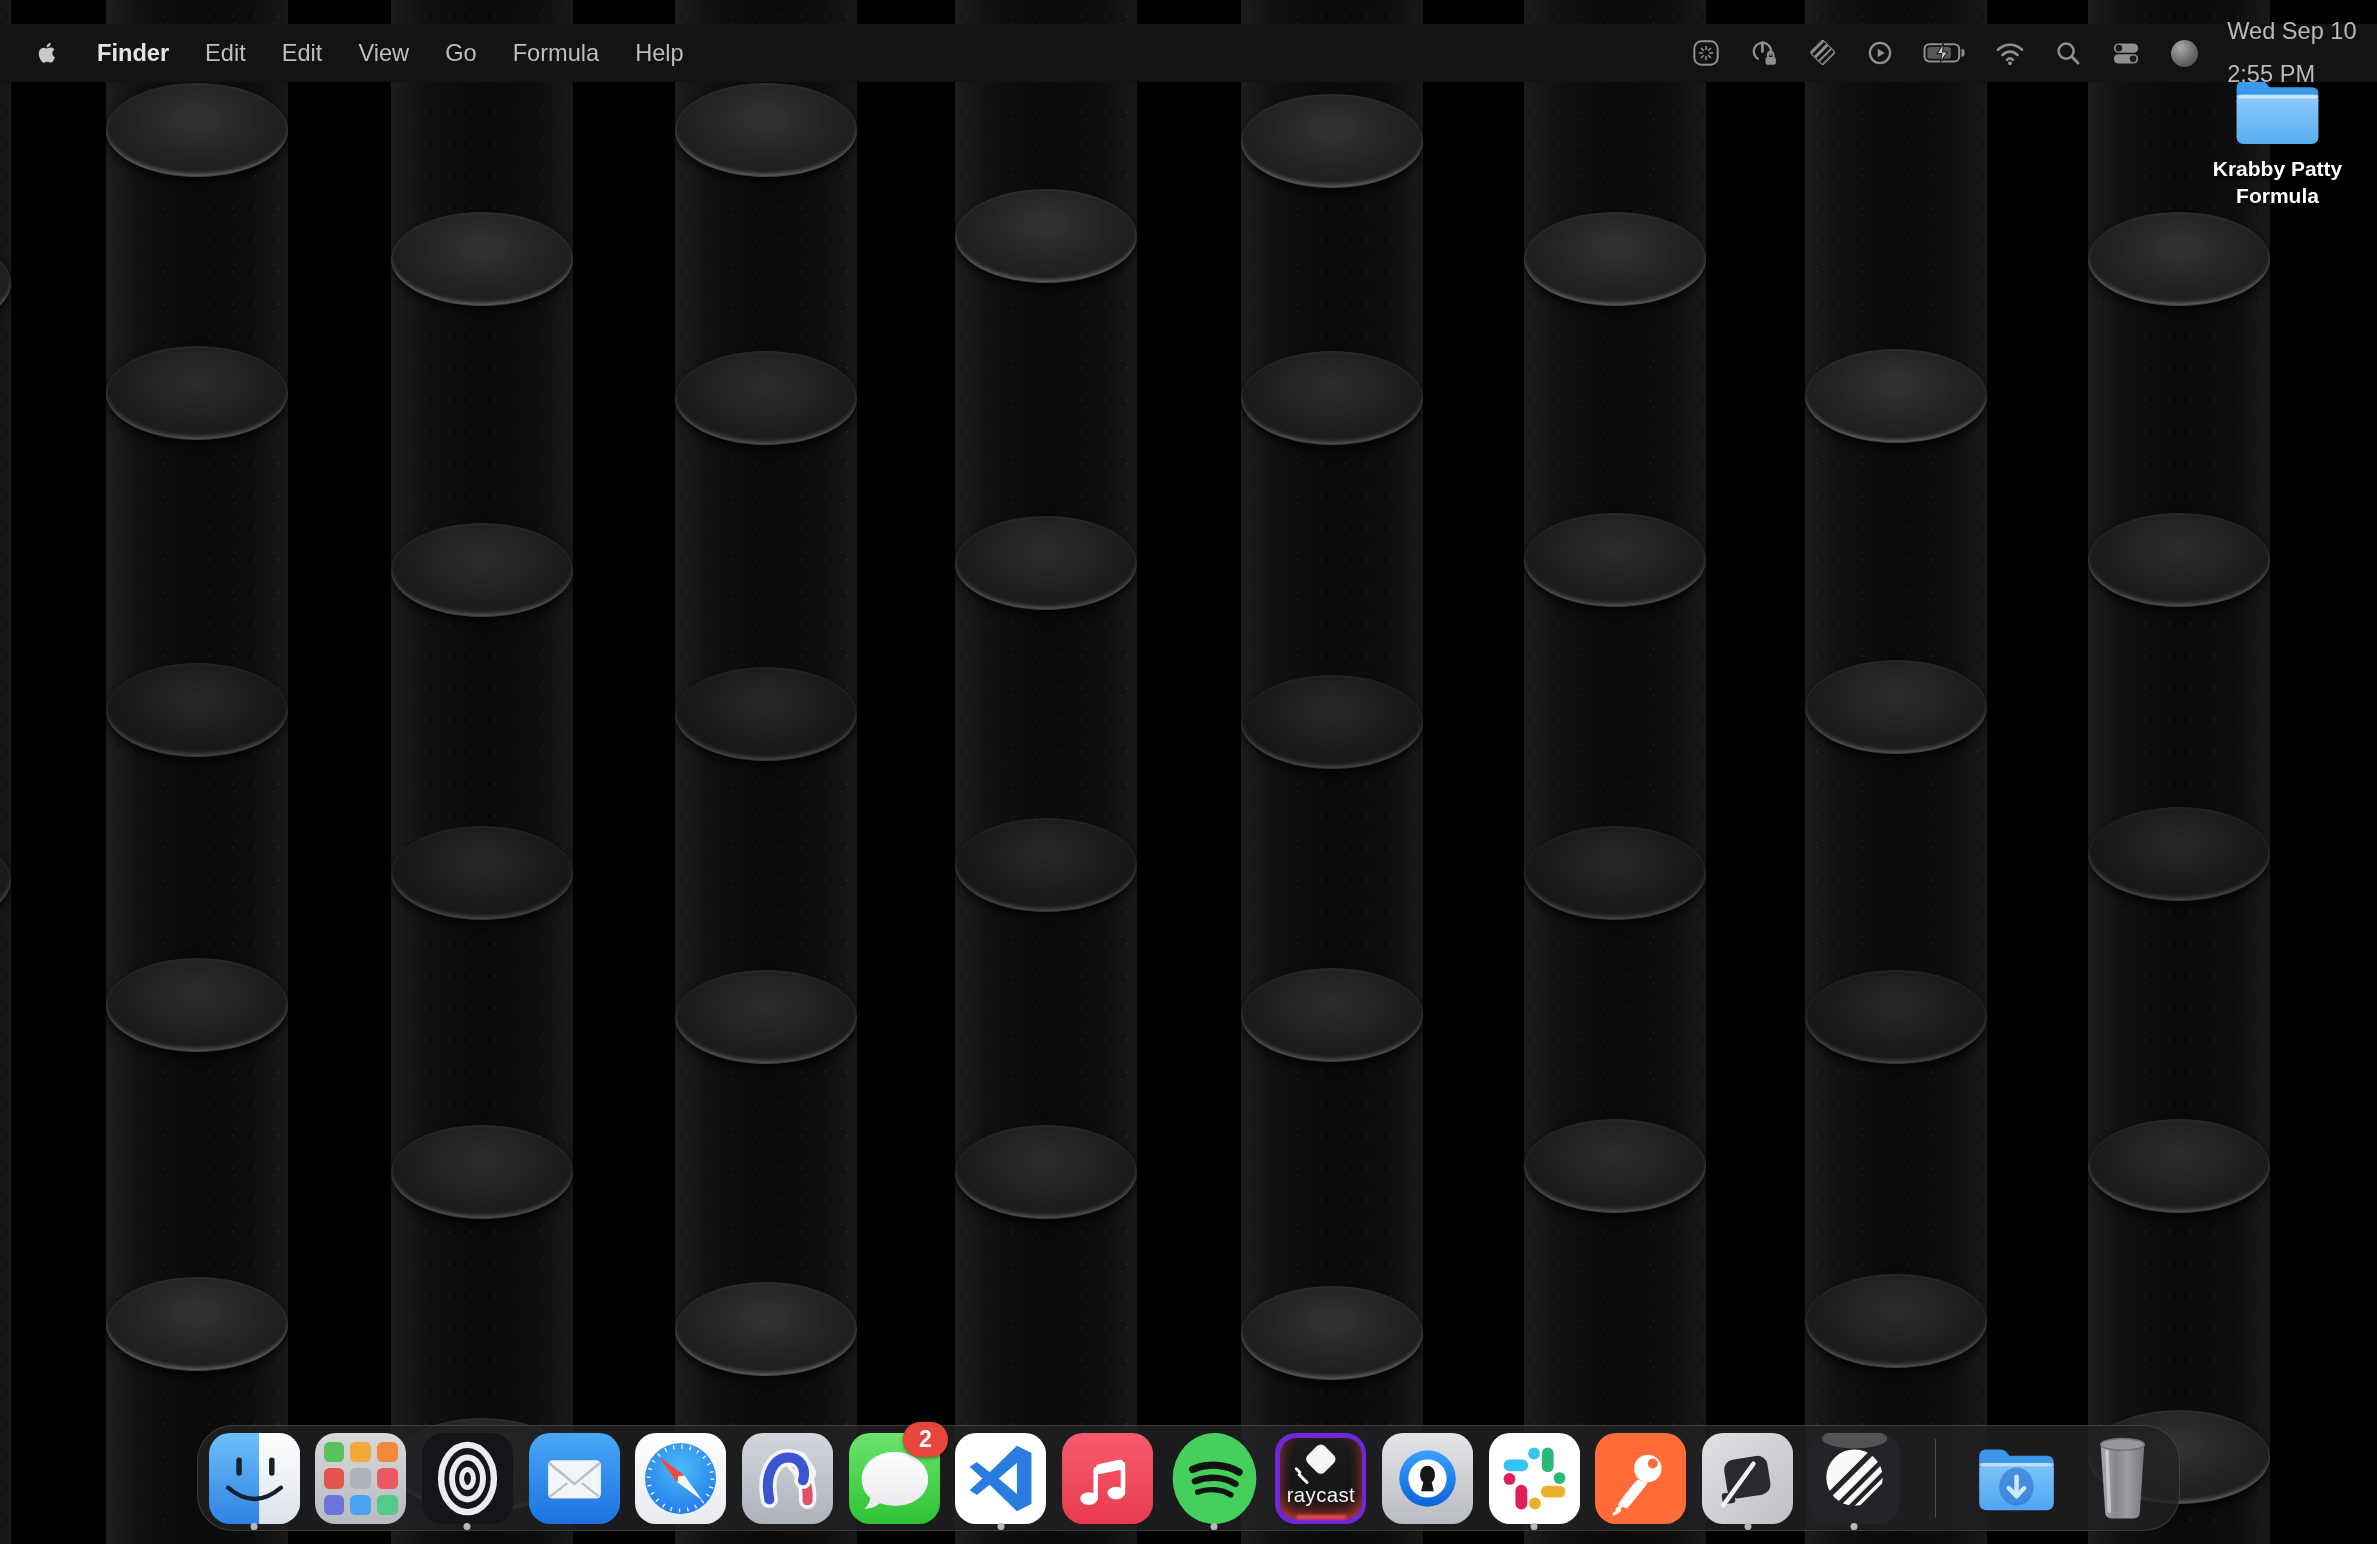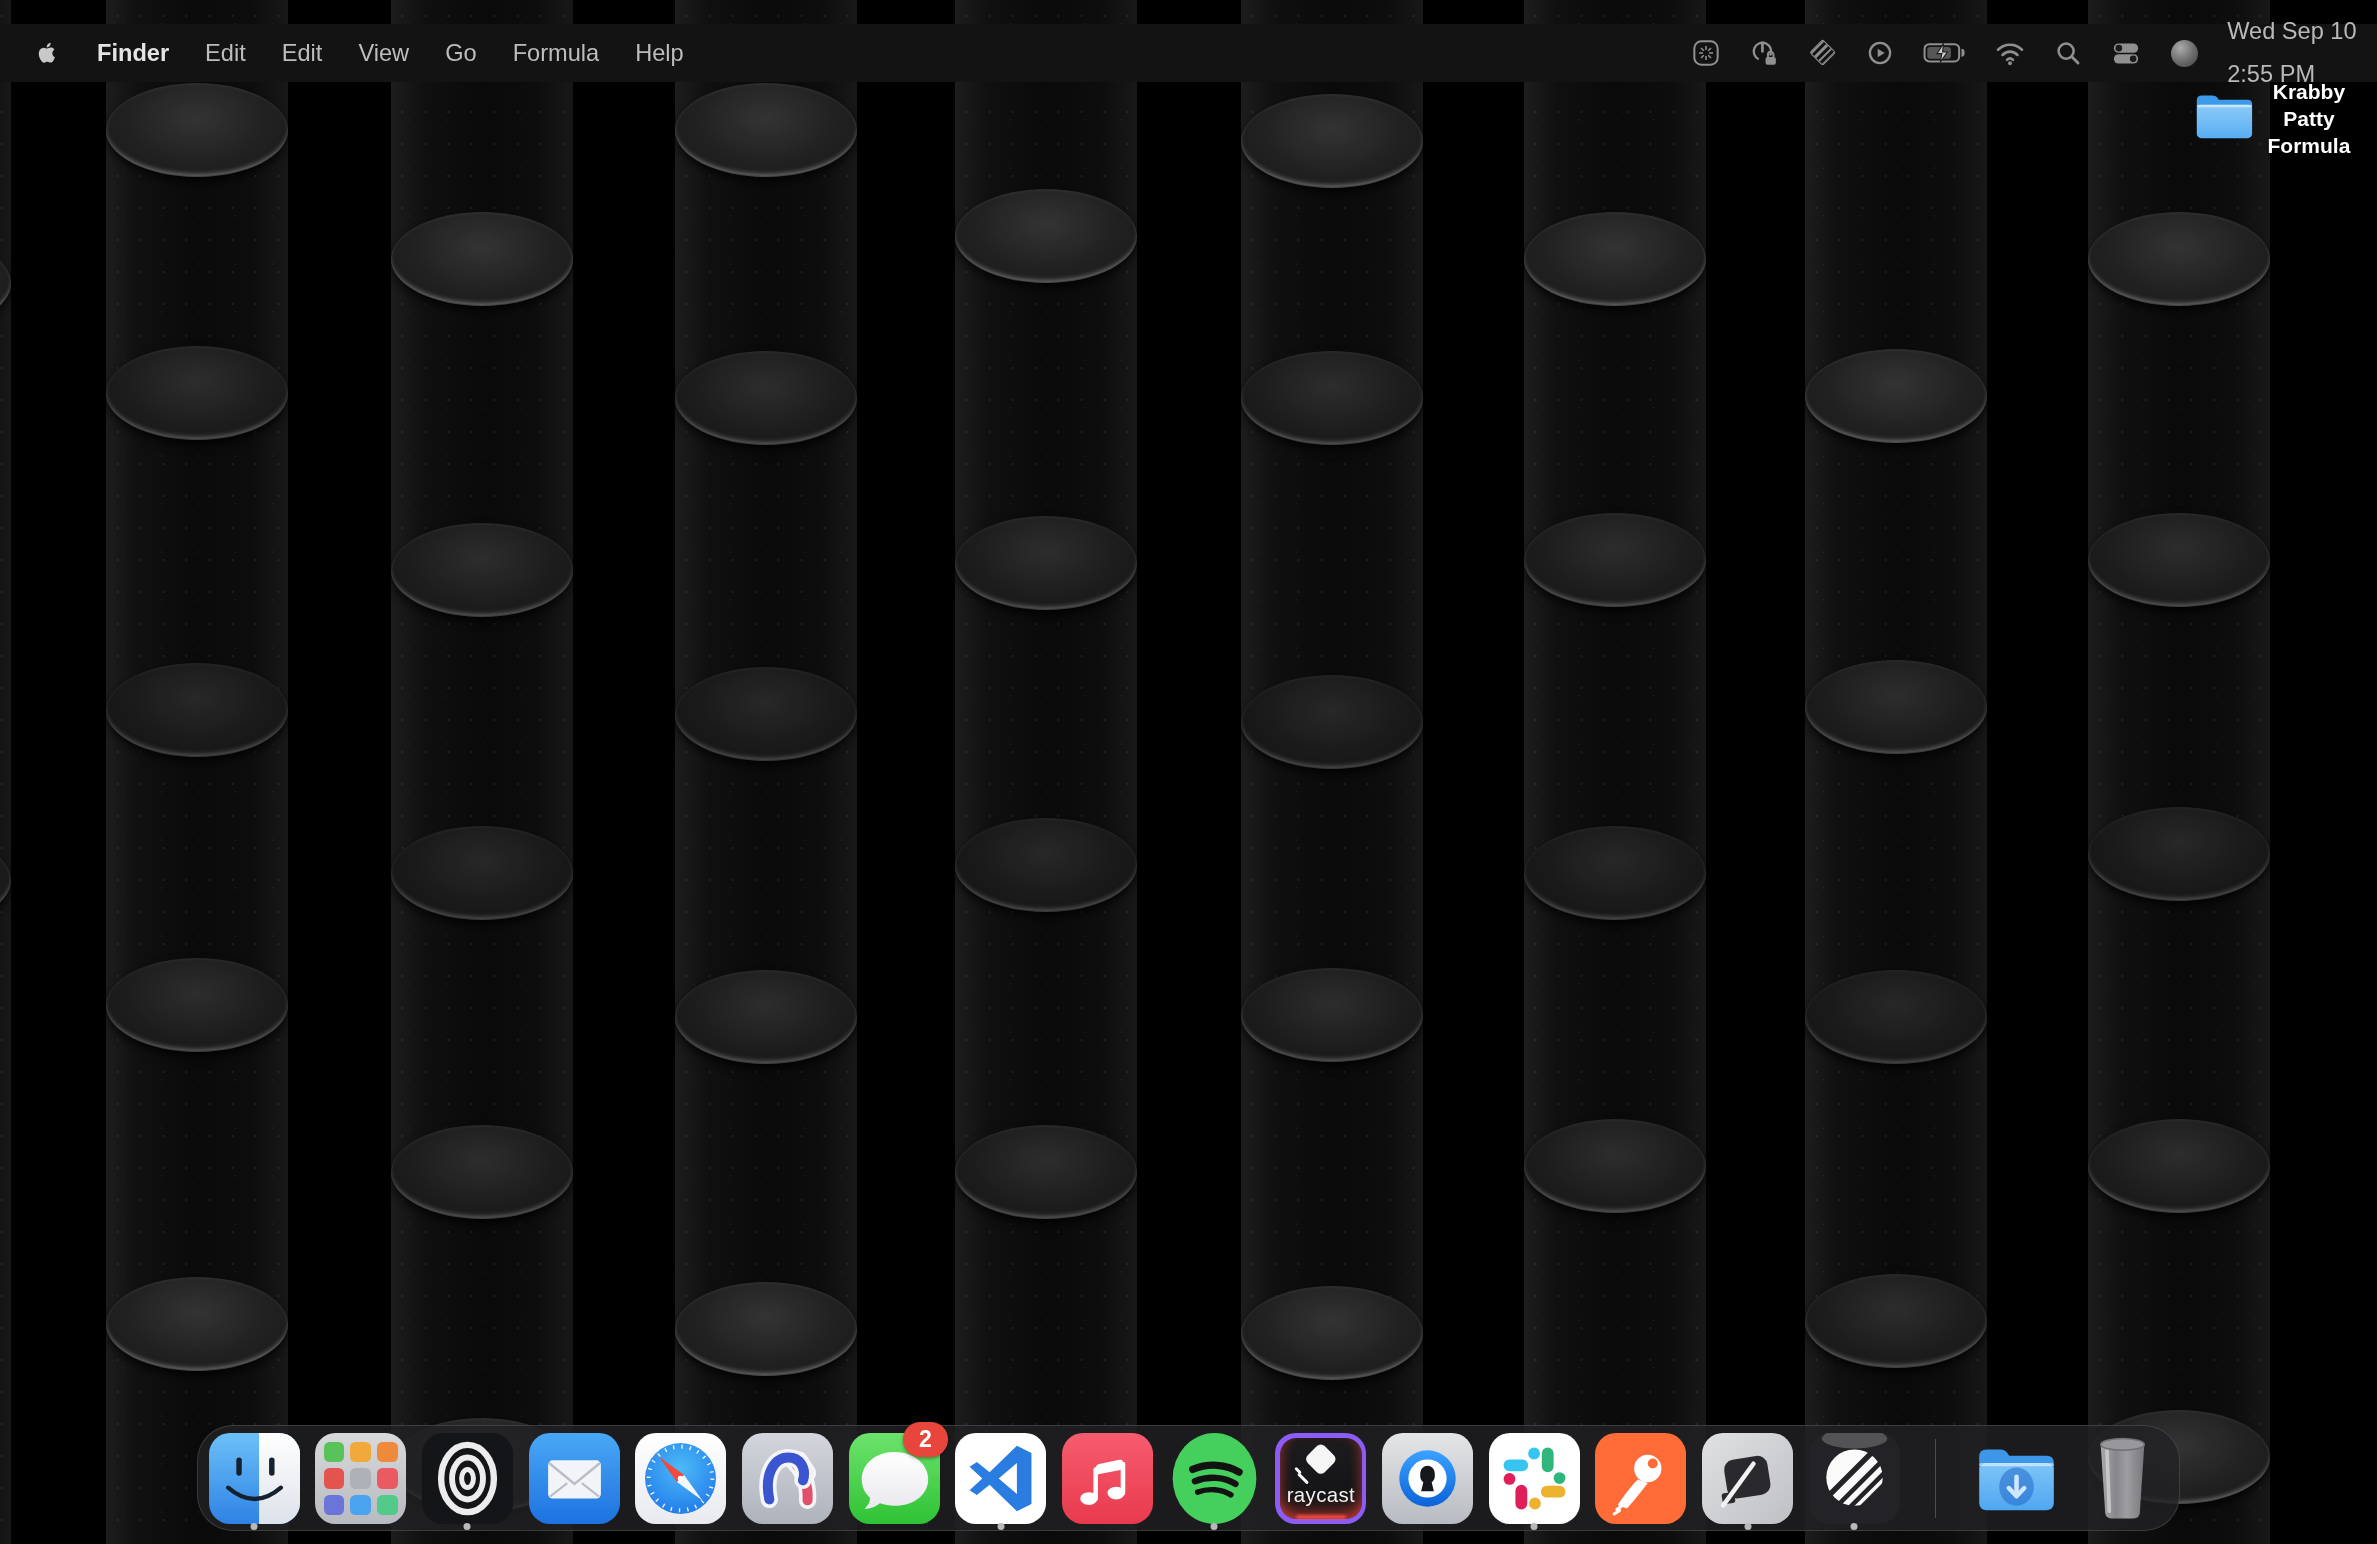--- a/index.html
+++ b/index.html
@@ -42,21 +42,21 @@
   .mb-right{margin-left:auto;display:flex;align-items:center;gap:28px;padding-right:20.4px;}
   .mb-ico{display:flex;align-items:center;justify-content:center;width:30px;height:30px;color:#8f8f8f;}
   .mb-clock{display:flex;gap:15.7px;color:#b9b9b9;white-space:nowrap;flex-direction:column;}
   .cc-sphere{width:27px;height:27px;border-radius:50%;
     background:radial-gradient(circle at 35% 30%, #ababab, #6a6a6a 55%, #414141 100%);}
   .striped-diamond{width:17.3px;height:17.3px;transform:rotate(45deg);
     background:repeating-linear-gradient(90deg,#8f8f8f 0 2.4px,transparent 2.4px 5.5px);
     border:1.6px solid #8f8f8f;border-radius:2.4px;}
   
   #desktop-folder{position:absolute;left:2193px;top:72px;width:169px;z-index:10;
-    display:flex;flex-direction:row;align-items:center;}
+    display:flex;flex-direction:column;align-items:center;}
   .folder-label{margin-top:6.3px;color:#fff;font-weight:700;font-size:21px;line-height:27px;
     text-align:center;text-shadow:0 1.6px 3.9px rgba(0,0,0,0.9);width:157px;}
   
   #dock{
     position:absolute;left:50%;transform:translateX(-50%);bottom:12.6px;height:104px;
     background:rgba(34,34,36,0.80);
     border:0.8px solid rgba(120,120,125,0.35);
     border-radius:36px;
     display:flex;align-items:center;padding:0 11px;gap:15.7px;
     z-index:30;
@@ -68,21 +68,21 @@
     width:7px;height:7px;border-radius:50%;background:#b9b9b9;}
   .dock-item.running .dot{display:block;}
   .dock-divider{width:1.6px;height:79px;background:rgba(255,255,255,0.22);margin:0 19px;}
   .badge{
     position:absolute;top:-4.7px;right:-7.9px;min-width:35px;height:35px;border-radius:17.3px;
     background:#e8463c;color:#fff;font-size:23px;font-weight:700;
     display:flex;align-items:center;justify-content:center;padding:0 4.7px;
     box-shadow:0 1.6px 3.9px rgba(0,0,0,0.4);
   }
   
-  .ray-wrap{width:91px;height:91px;border-radius:20.4px;background:#8b5cf6;position:relative;overflow:hidden;}
+  .ray-wrap{width:91px;height:91px;border-radius:20.4px;background:#6d28d9;position:relative;overflow:hidden;}
   .ray-inner{position:absolute;inset:4.7px;border-radius:16.5px;background:linear-gradient(#1c1c1e,#121214);
     box-shadow:inset 0 -12.6px 20.4px -9.4px rgba(255,75,62,0.85),
                inset 9.4px 0 15.7px -12.6px rgba(255,75,62,0.55),
                inset -9.4px 0 15.7px -12.6px rgba(255,75,62,0.55);}
   .ray-bar{position:absolute;bottom:4.7px;left:50%;transform:translateX(-50%);width:50px;height:4.7px;border-radius:2.4px;
     background:rgba(255,80,66,0.9);filter:blur(1.6px);}
   .ray-logo{position:absolute;top:14px;left:50%;width:23.6px;height:23.6px;margin-left:-11.8px;
     background:#f5f5f5;border-radius:5.5px;transform:rotate(45deg);}
   .ray-s1,.ray-s2{position:absolute;background:#f5f5f5;height:3.1px;border-radius:1.6px;transform:rotate(45deg);}
   .ray-s1{width:14px;left:20.4px;top:44px;}

